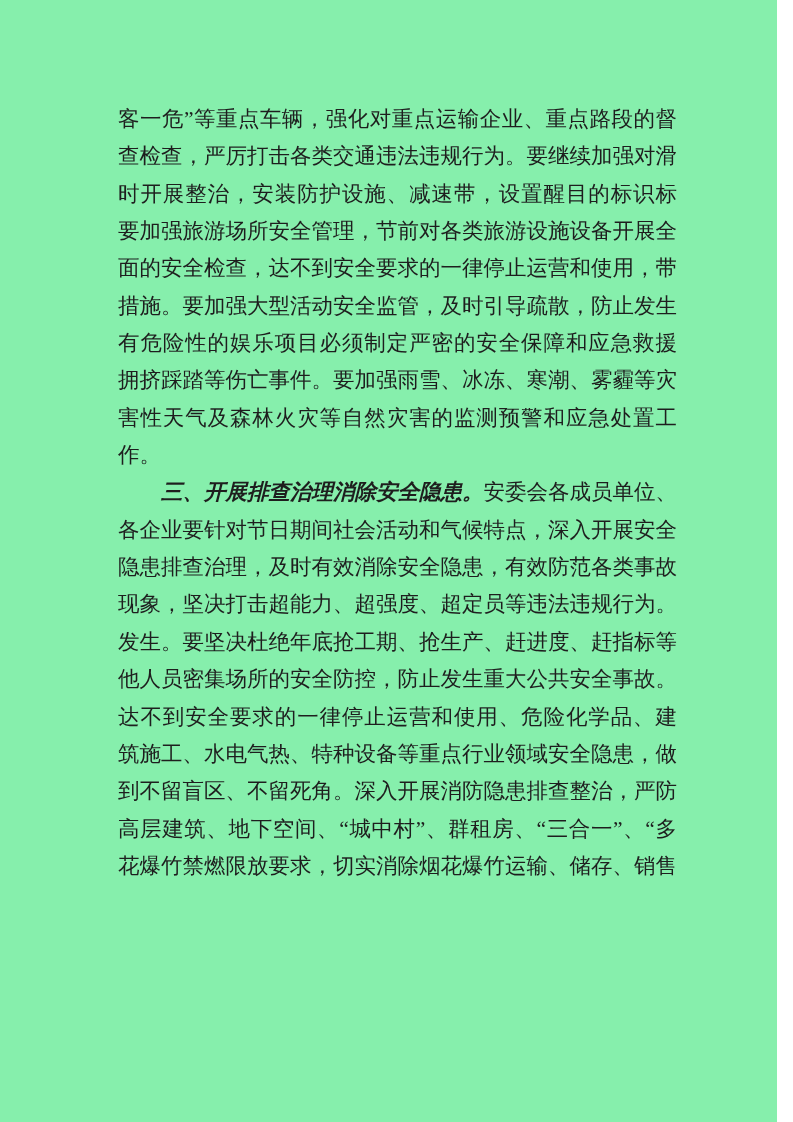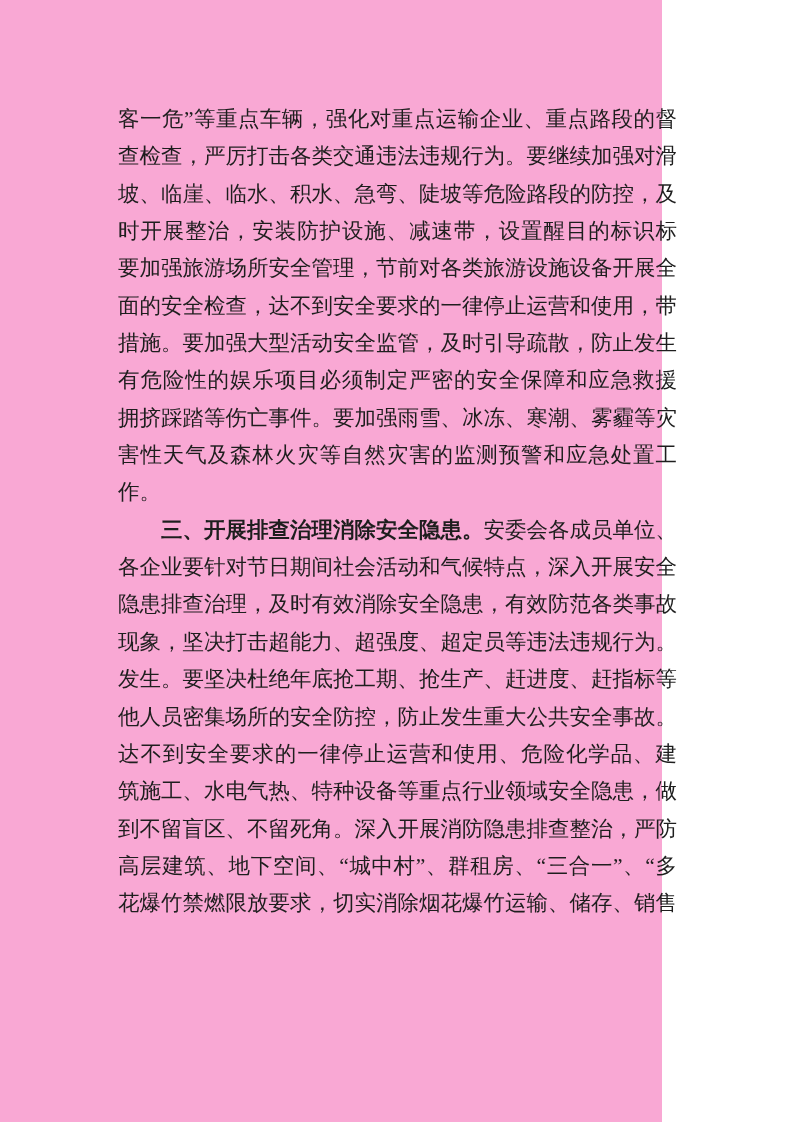--- a/index.html
+++ b/index.html
@@ -5,23 +5,24 @@
   html, body {
     margin: 0;
     padding: 0;
     background: #ffffff;
     width: 793px;
     height: 1122px;
     overflow: hidden;
   }
   .page {
     position: relative;
-    width: 662px;
+    width: 729px;
     height: 1122px;
-    background: #f9a8d4;
+    background: #86efac;
+    padding-left: 48px;
   }
   .textblock {
     position: absolute;
     left: 118px;
     top: 101px;
     width: 559px;
     color: #1e1e1e;
   }
   .line {
     height: 37.35px;
@@ -36,31 +37,31 @@
   .line--short {
     text-align: left;
     text-align-last: left;
   }
   .line--indent {
     text-indent: 43px;
   }
   .bold-heading {
     font-family: "Liberation Sans", "DejaVu Sans", sans-serif;
     font-weight: 700;
+    font-style: italic;
   }
 </style>
 </head>
 <body>
 
 <div class="page">
   <div class="textblock">
 
     <div class="line">客一危”等重点车辆，强化对重点运输企业、重点路段的督</div>
     <div class="line">查检查，严厉打击各类交通违法违规行为。要继续加强对滑</div>
-    <div class="line">坡、临崖、临水、积水、急弯、陡坡等危险路段的防控，及</div>
     <div class="line">时开展整治，安装防护设施、减速带，设置醒目的标识标牌。</div>
     <div class="line">要加强旅游场所安全管理，节前对各类旅游设施设备开展全</div>
     <div class="line">面的安全检查，达不到安全要求的一律停止运营和使用，带</div>
     <div class="line">措施。要加强大型活动安全监管，及时引导疏散，防止发生</div>
     <div class="line">有危险性的娱乐项目必须制定严密的安全保障和应急救援</div>
     <div class="line">拥挤踩踏等伤亡事件。要加强雨雪、冰冻、寒潮、雾霾等灾</div>
     <div class="line">害性天气及森林火灾等自然灾害的监测预警和应急处置工</div>
     <div class="line line--short">作。</div>
 
     <div class="line line--indent">

